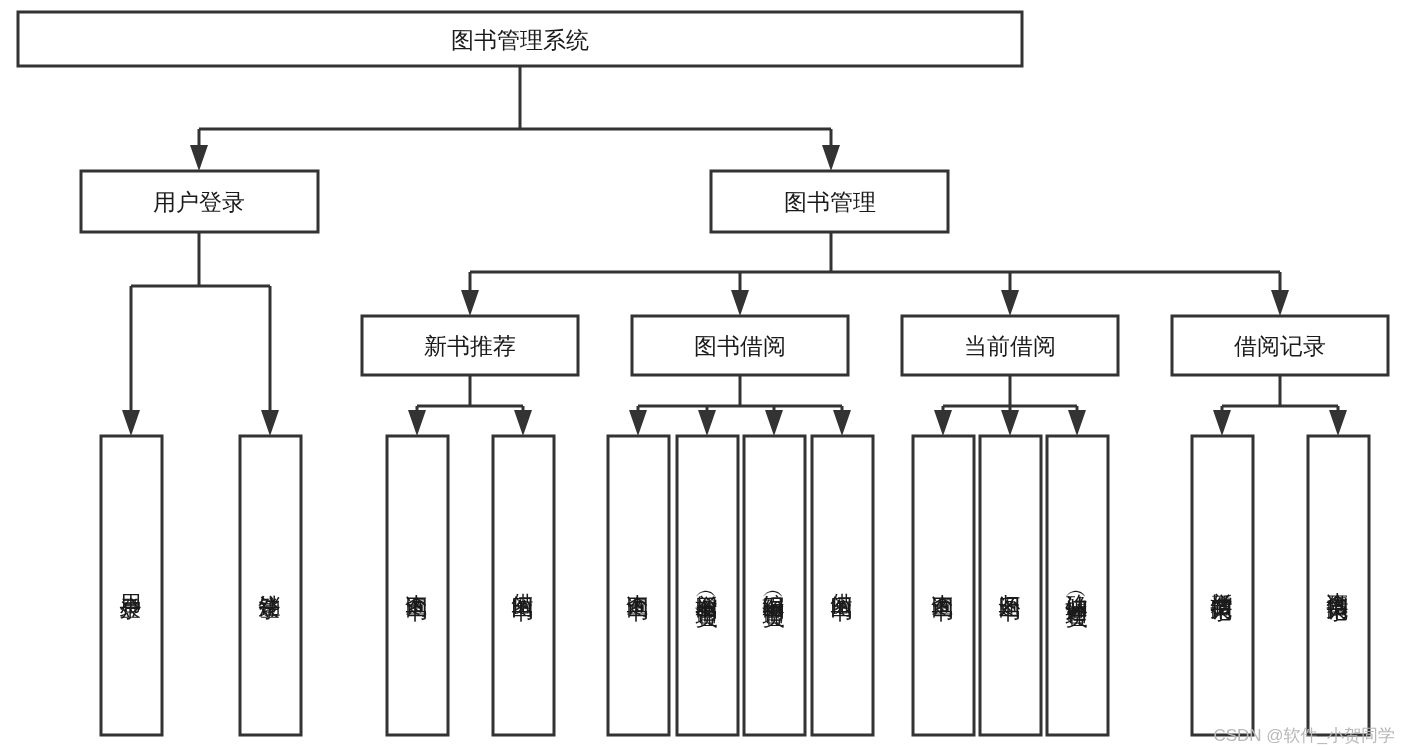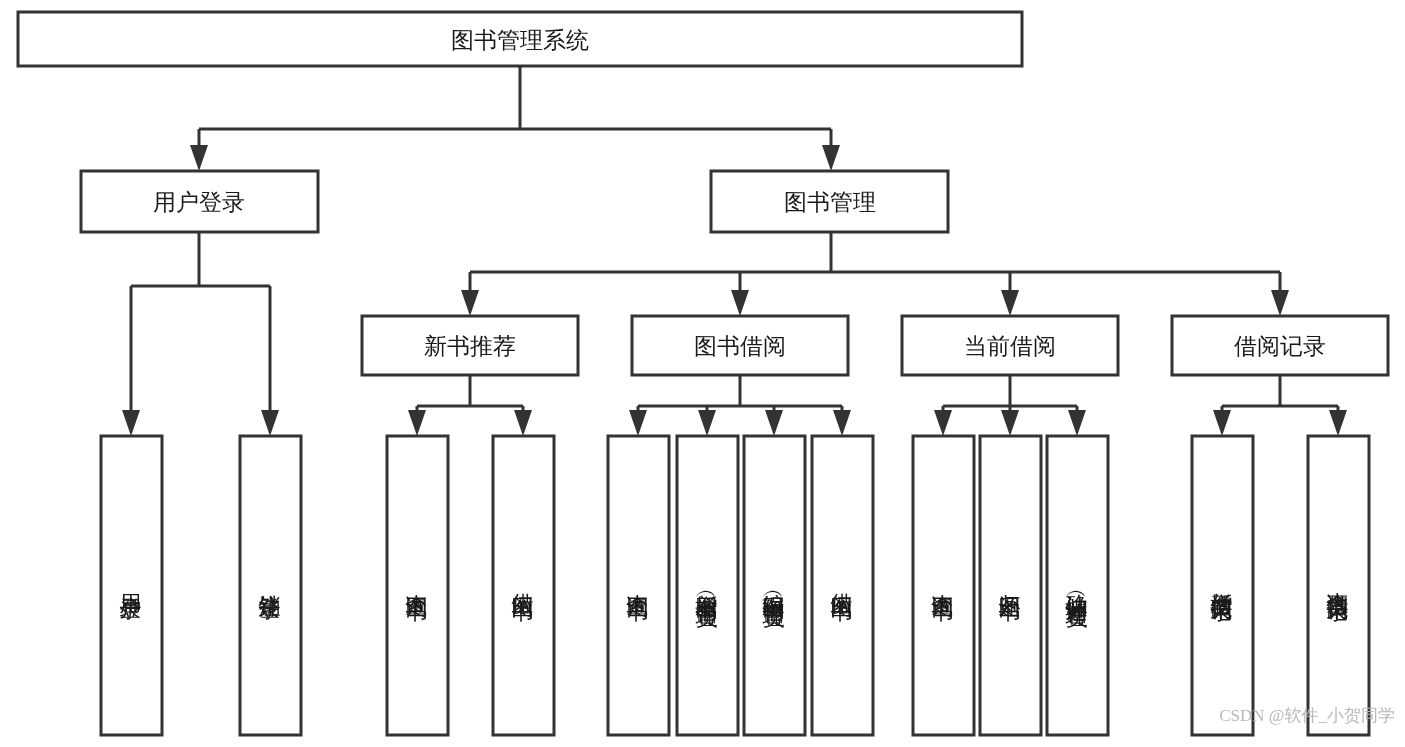--- a/index.html
+++ b/index.html
@@ -57,22 +57,22 @@
     font-size: 22px;
     fill: #1a1a1a;
     writing-mode: vertical-rl;
     text-orientation: upright;
     letter-spacing: 2px;
     text-anchor: middle;
   }
   .watermark {
     position: absolute;
     right: 10px;
-    bottom: 20px;
-    font-family: Liberation Serif, serif;
+    bottom: 0;
+    font-family: Liberation Sans, sans-serif;
     font-size: 17px;
     color: #b8b8b8;
     white-space: nowrap;
     pointer-events: none;
   }
 </style>
 </head>
 <body>
 
 <div id="diagram-root">

